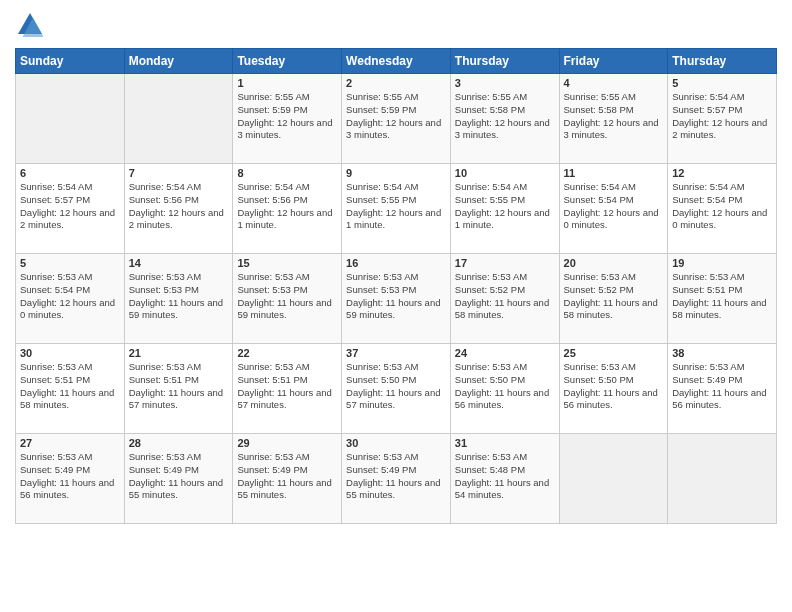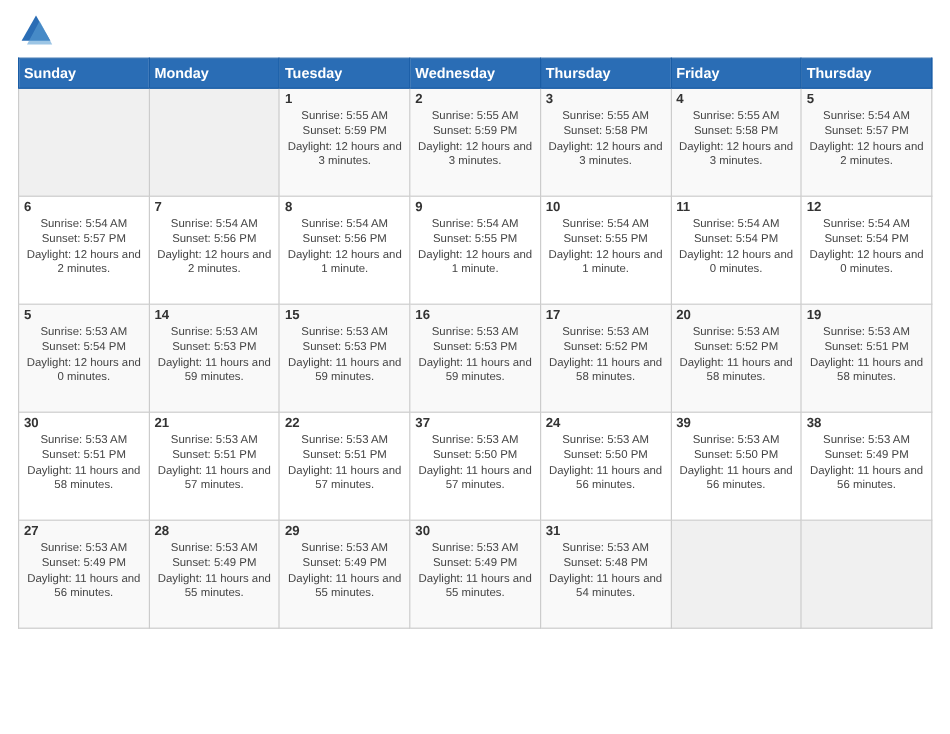--- a/index.html
+++ b/index.html
@@ -83,21 +83,20 @@
     .day-num {
       font-weight: bold;
       font-size: 11px;
       display: block;
       margin-bottom: 2px;
     }
     .cell-content {
       font-size: 9.5px;
       line-height: 1.35;
       color: #444;
-      text-align: center;
     }
     .empty-cell {
       background: #f0f0f0 !important;
     }
   </style>
 </head>
 <body>
 
 <div class="header">
   <div class="logo">
@@ -228,21 +227,21 @@
         </td>
         <td>
           <span class="day-num">37</span>
           <div class="cell-content">Sunrise: 5:53 AM<br>Sunset: 5:50 PM<br>Daylight: 11 hours and 57 minutes.</div>
         </td>
         <td>
           <span class="day-num">24</span>
           <div class="cell-content">Sunrise: 5:53 AM<br>Sunset: 5:50 PM<br>Daylight: 11 hours and 56 minutes.</div>
         </td>
         <td>
-          <span class="day-num">39</span>
+          <span class="day-num">25</span>
           <div class="cell-content">Sunrise: 5:53 AM<br>Sunset: 5:50 PM<br>Daylight: 11 hours and 56 minutes.</div>
         </td>
         <td>
           <span class="day-num">38</span>
           <div class="cell-content">Sunrise: 5:53 AM<br>Sunset: 5:49 PM<br>Daylight: 11 hours and 56 minutes.</div>
         </td>
       </tr>
       <tr>
         <td>
           <span class="day-num">27</span>

